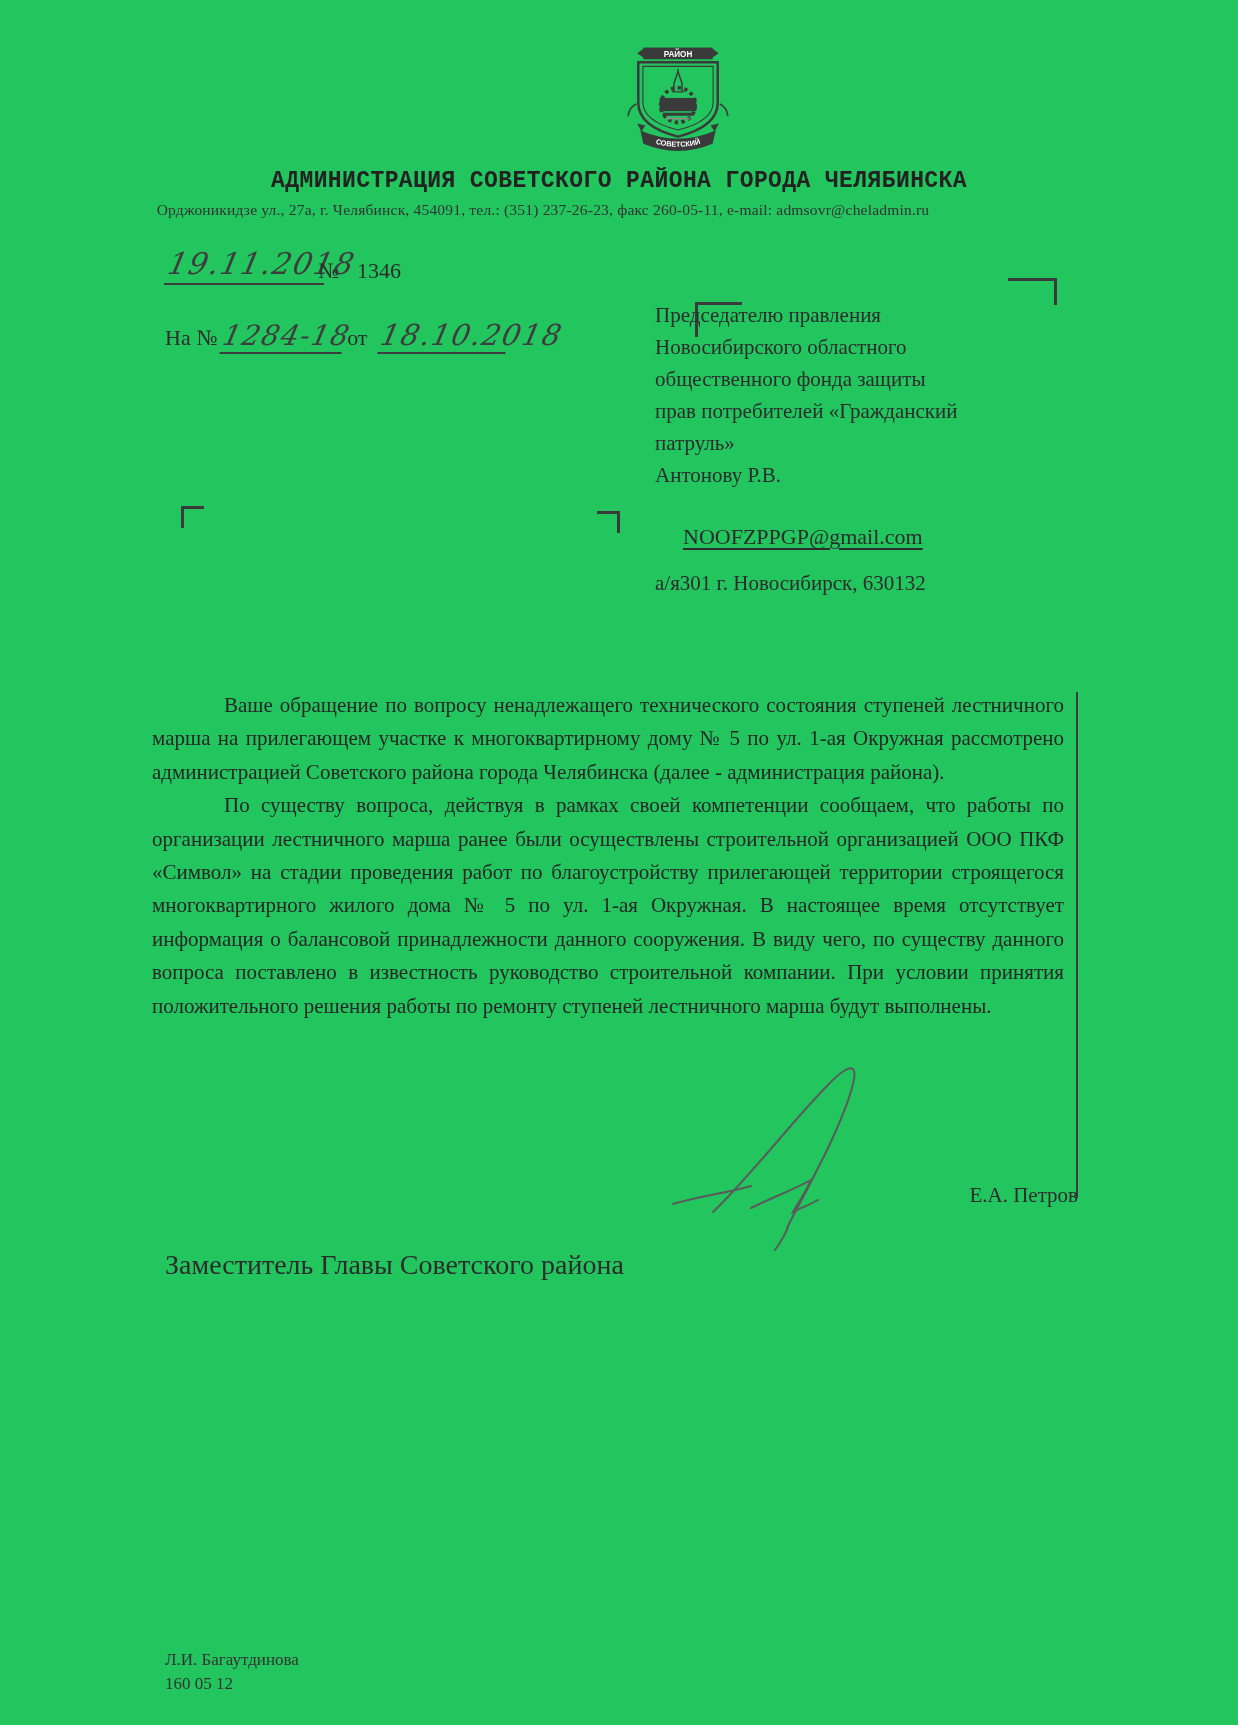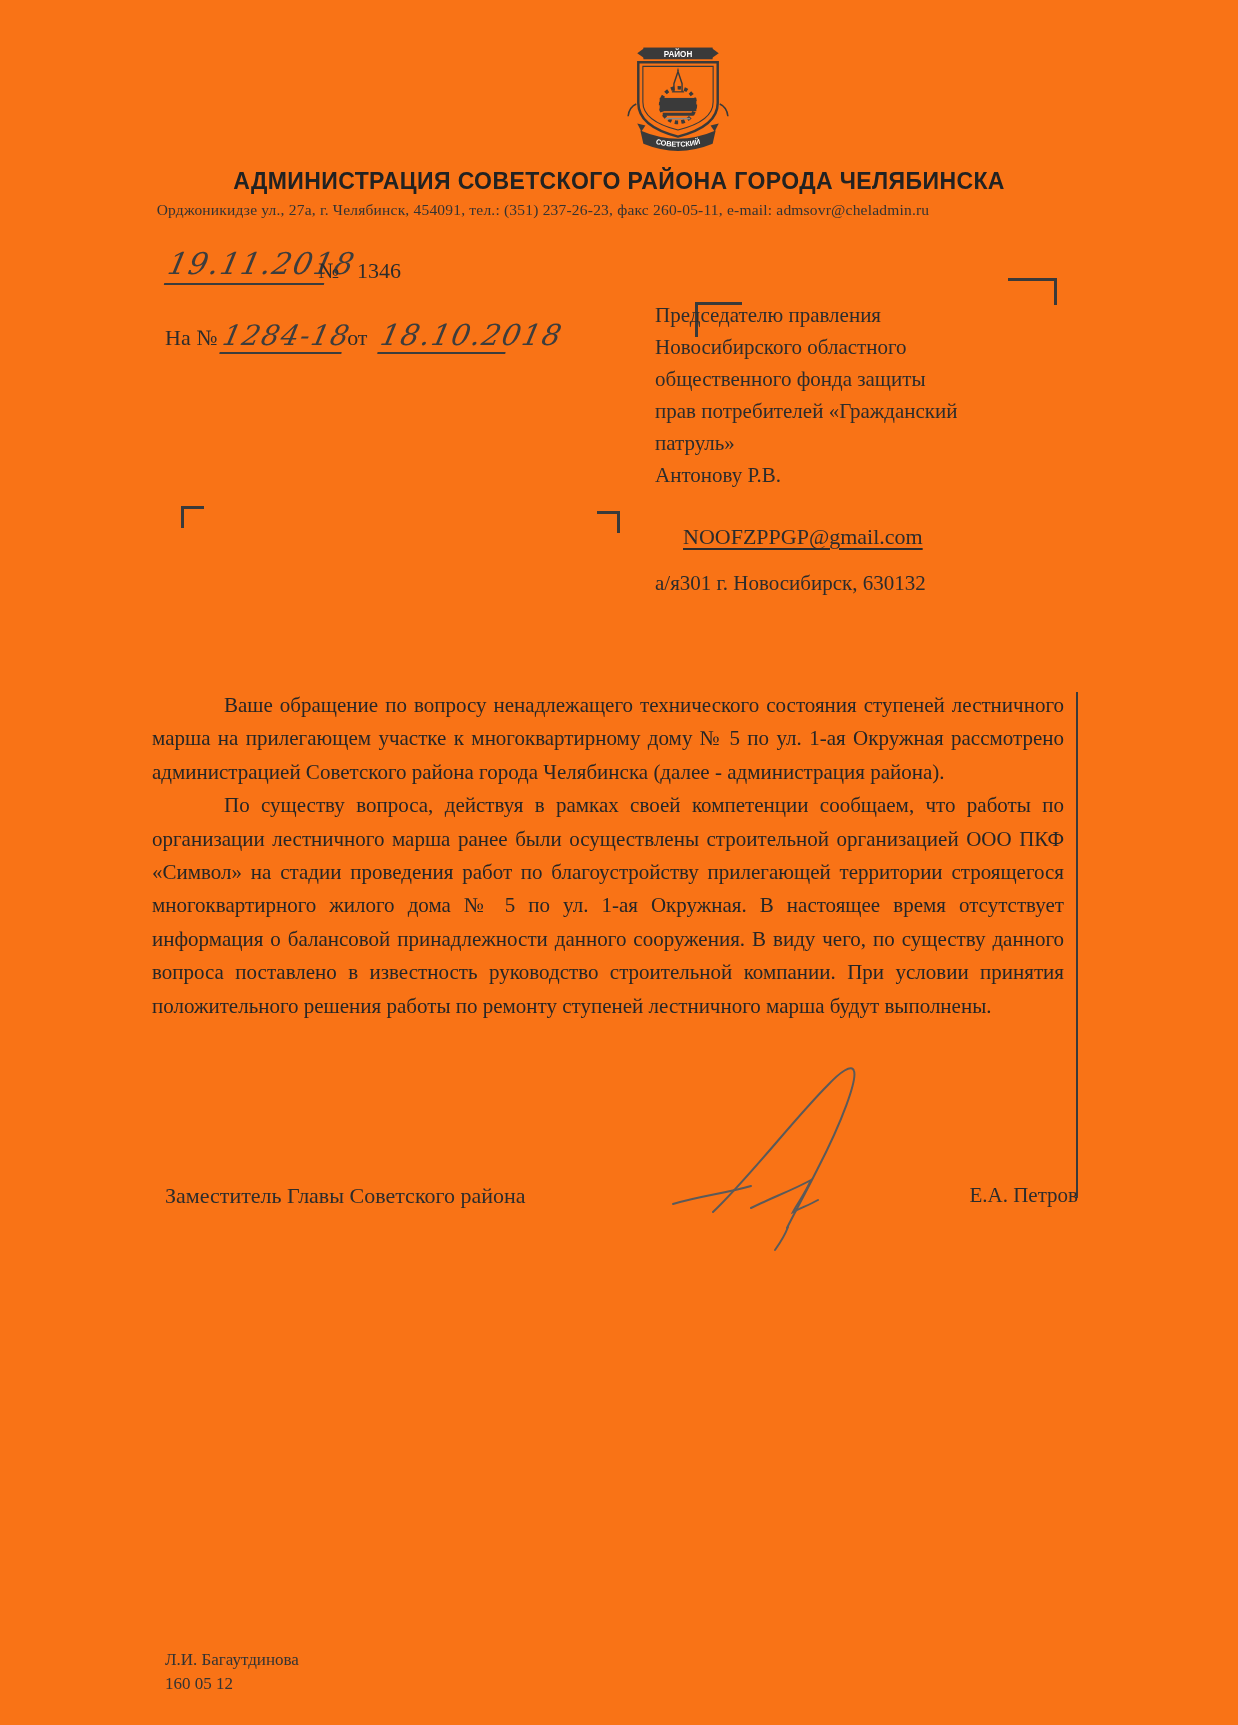--- a/index.html
+++ b/index.html
@@ -1,27 +1,27 @@
 <!DOCTYPE html>
 <html><head>
 <meta charset="utf-8">
 <style>
   html,body{margin:0;padding:0;background:#9a9a9a;}
   .page{
     position:relative;width:1238px;height:1725px;margin:0 auto;
-    background:#f97316;color:#2e2e2e;overflow:hidden;
+    background:#22c55e;color:#2e2e2e;overflow:hidden;
     font-family:"Liberation Serif","DejaVu Serif",serif;
   }
   .abs{position:absolute;}
 
   
   .emblem{left:622px;top:45px;width:112px;height:112px;}
   .org-title{
     left:0;top:168px;width:1238px;text-align:center;
-    font-family:Liberation Sans, sans-serif;
+    font-family:Liberation Mono, monospace;
     font-weight:bold;font-size:23px;letter-spacing:.4px;color:#222;
   }
   .org-address{
     left:0;top:201px;width:1086px;text-align:center;
     font-size:15.5px;color:#333;letter-spacing:.2px;
   }
 
   
   .hand{
     font-family:"DejaVu Serif",serif;font-style:italic;
@@ -53,21 +53,21 @@
   .recipient .postal{font-size:21px;margin-top:14px;}
 
   
   .body-text{left:152px;top:689px;width:912px;font-size:21px;line-height:33.4px;
     text-align:justify;color:#262626;}
   .body-text p{margin:0;text-indent:72px;}
 
   .scan-line{left:1076px;top:692px;width:2px;height:506px;background:#3a3a3a;}
 
   
-  .sig-title{left:165px;top:1183px;font-size:22px;color:#2c2c2c;}
+  .sig-title{left:165px;top:1249px;font-size:28px;color:#2c2c2c;}
   .sig-name{left:930px;top:1183px;width:148px;text-align:right;font-size:21px;color:#2c2c2c;}
   .sig-stroke{left:655px;top:1062px;width:250px;height:190px;}
 
   
   .footer{left:165px;top:1648px;font-size:17px;line-height:24px;color:#333;}
 </style>
 </head>
 <body>
 
 <div class="page">

